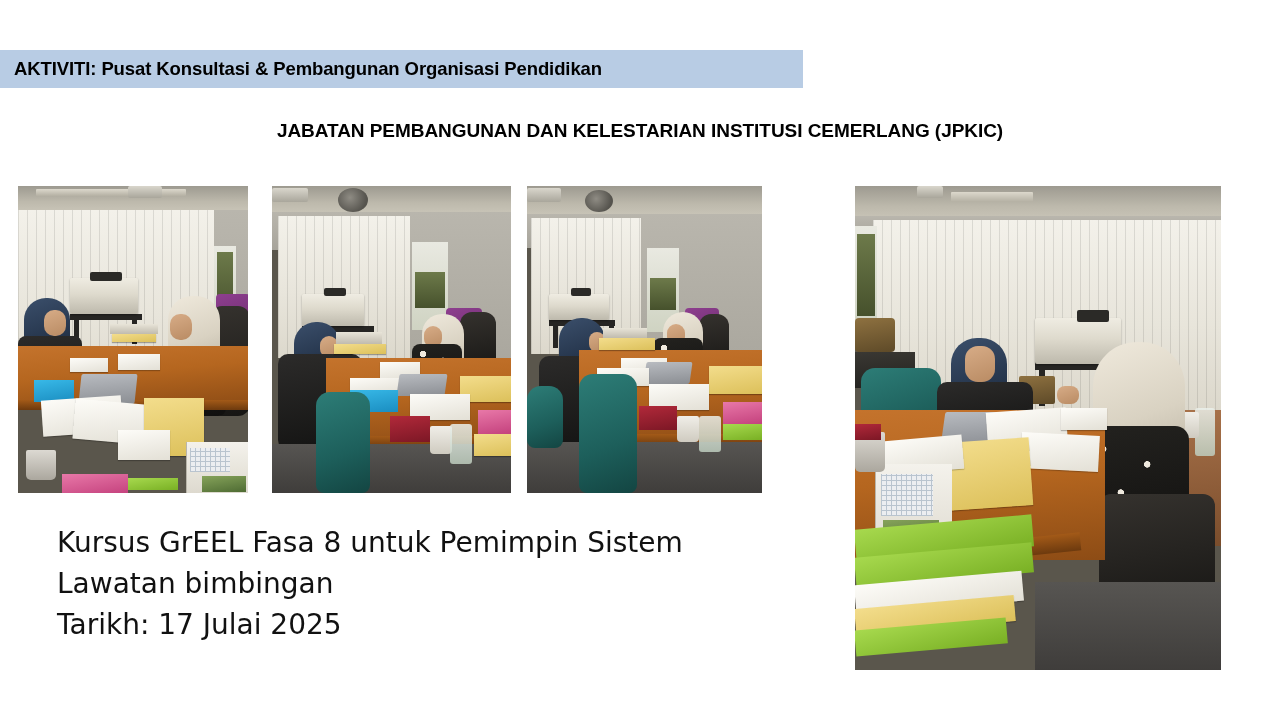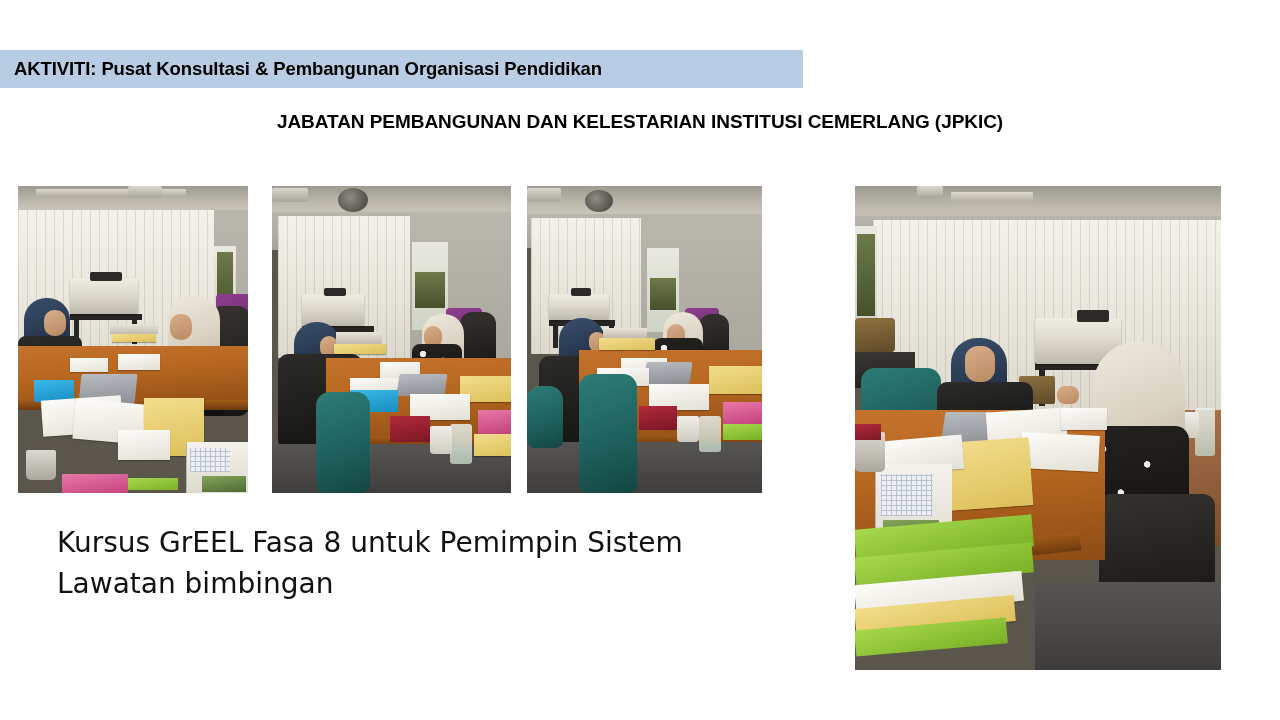--- a/index.html
+++ b/index.html
@@ -34,21 +34,21 @@
     color: #000000;
     padding-left: 14px;
     letter-spacing: -0.1px;
     white-space: nowrap;
   }
 
   
   .dept-title {
     position: absolute;
     left: 0px;
-    top: 111px;
+    top: 120px;
     width: 1280px;
     text-align: center;
     font-family: "Liberation Sans", sans-serif;
     font-weight: bold;
     font-size: 19px;
     color: #000000;
     letter-spacing: -0.05px;
     white-space: nowrap;
   }
 
@@ -494,13 +494,14 @@
     <div class="folder-green" style="left:0px;top:438px;width:152px;height:26px;transform:rotate(-5deg)"></div>
 
     <div class="penpot" style="left:0px;top:246px;width:30px;height:40px"></div>
     <div class="folder-red" style="left:0px;top:238px;width:26px;height:16px"></div>
   </div>
 </div>
 
 <div class="caption">
   <div class="caption-line">Kursus GrEEL Fasa 8 untuk Pemimpin Sistem</div>
   <div class="caption-line">Lawatan bimbingan</div>
+  <div class="caption-line">Tarikh: 17 Julai 2025</div>
 </div>
 
 </body></html>

